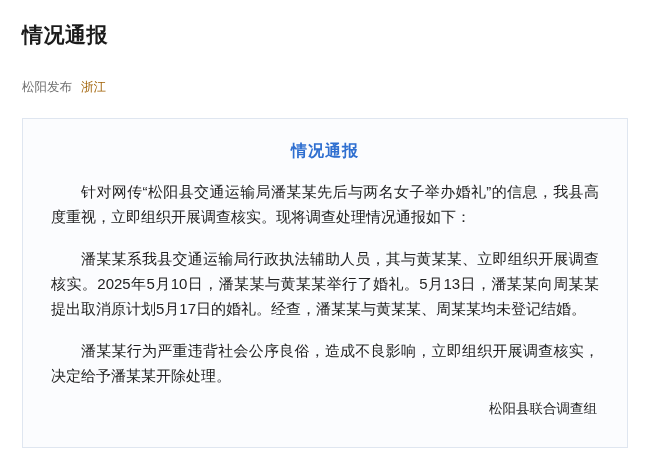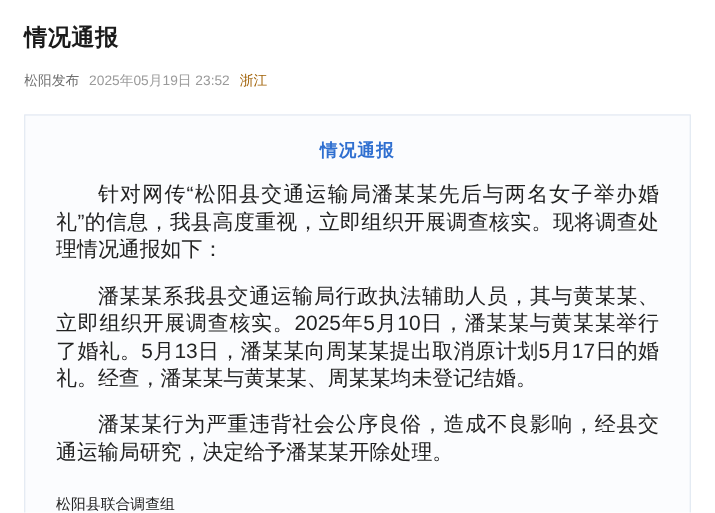--- a/index.html
+++ b/index.html
@@ -23,21 +23,21 @@
   }
   .headline {
     font-size: 21px;
     font-weight: bold;
     color: #1b1b1b;
     letter-spacing: 0.5px;
     line-height: 30px;
     margin: 6px 0 0 0;
   }
   .meta {
-    margin-top: 14px;
+    margin-top: 28px;
     font-size: 12.5px;
     color: #8a8a8a;
     display: flex;
     align-items: center;
     gap: 9px;
     line-height: 18px;
   }
   .meta .source {
     color: #6f6f6f;
   }
@@ -57,55 +57,55 @@
   }
   .card-title {
     text-align: center;
     color: #2f6fd0;
     font-size: 16px;
     font-weight: bold;
     letter-spacing: 1px;
     margin-bottom: 16px;
   }
   .para {
-    font-size: 19px;
+    font-size: 15px;
     line-height: 25px;
     color: #222222;
     text-indent: 2em;
     margin: 17px 0 2px 0;
     text-align: justify;
   }
   .signature {
-    margin-top: 22px;
+    margin-top: 8px;
+    text-align: right;
     font-size: 13.5px;
     line-height: 25px;
     color: #222222;
   }
   .signature div {
     padding-right: 2px;
   }
 </style>
 </head>
 <body>
 
 <div class="page">
 
   <h1 class="headline">情况通报</h1>
 
   <div class="meta">
     <span class="source">松阳发布</span>
-    <span class="date">2025年05月19日 23:52</span>
     <span class="region">浙江</span>
   </div>
 
   <div class="card">
     <div class="card-title">情况通报</div>
 
     <p class="para">针对网传“松阳县交通运输局潘某某先后与两名女子举办婚礼”的信息，我县高度重视，立即组织开展调查核实。现将调查处理情况通报如下：</p>
     <p class="para">潘某某系我县交通运输局行政执法辅助人员，其与黄某某、立即组织开展调查核实。2025年5月10日，潘某某与黄某某举行了婚礼。5月13日，潘某某向周某某提出取消原计划5月17日的婚礼。经查，潘某某与黄某某、周某某均未登记结婚。</p>
-    <p class="para">潘某某行为严重违背社会公序良俗，造成不良影响，经县交通运输局研究，决定给予潘某某开除处理。</p>
+    <p class="para">潘某某行为严重违背社会公序良俗，造成不良影响，立即组织开展调查核实，决定给予潘某某开除处理。</p>
 
     <div class="signature">
       <div>松阳县联合调查组</div>
     </div>
   </div>
 
 </div>
 
 </body></html>

